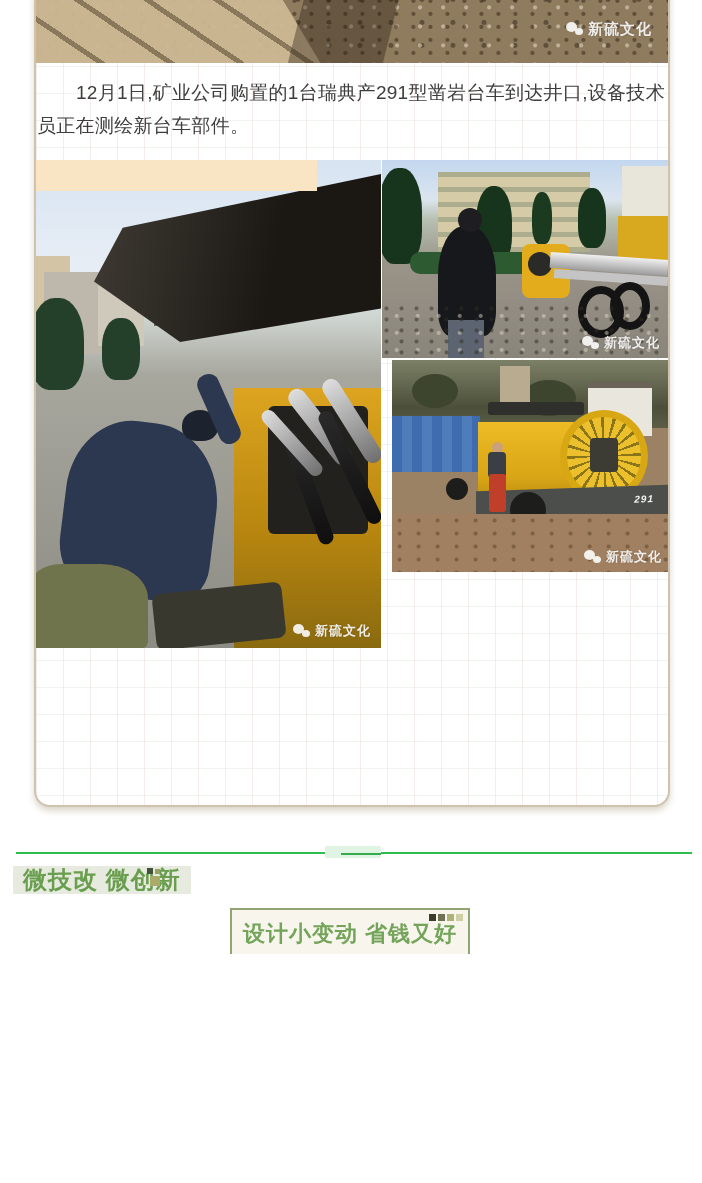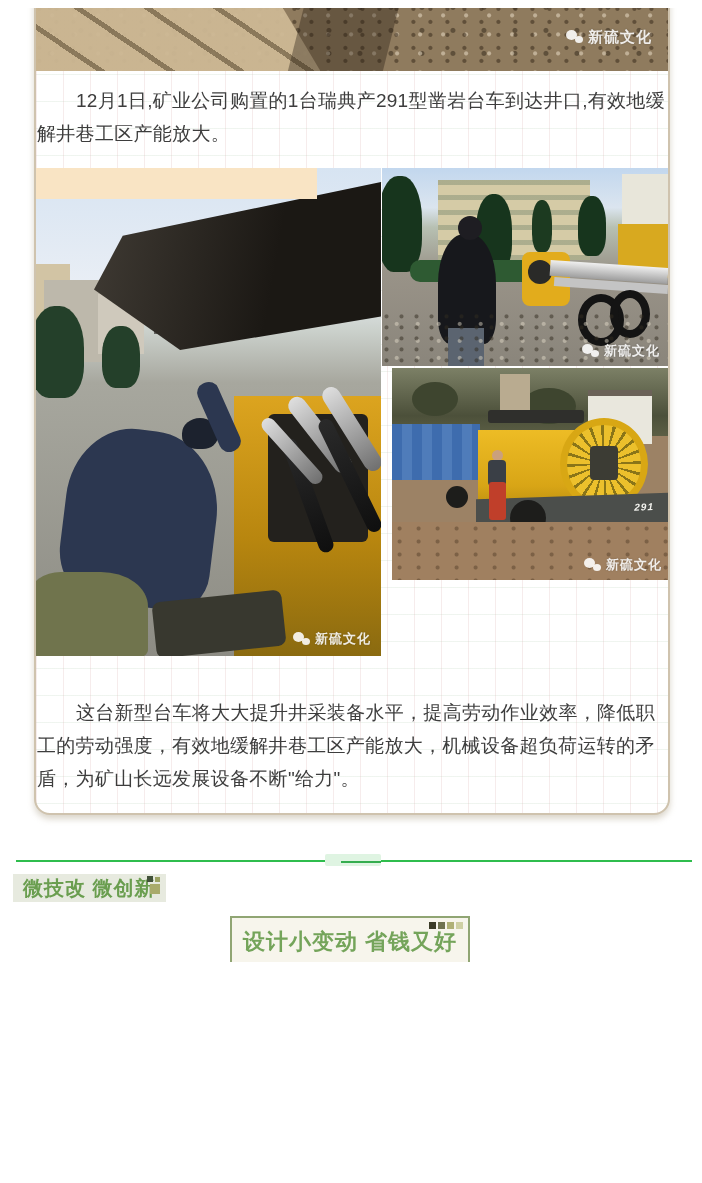--- a/index.html
+++ b/index.html
@@ -1,18 +1,18 @@
 <!DOCTYPE html>
 <html><head>
 <meta charset="utf-8">
 <style>
   html,body{margin:0;padding:0;background:#ffffff;}
   *{box-sizing:border-box;}
   .page{position:relative;width:702px;height:954px;overflow:hidden;background:#fff;
-        font-family:"Liberation Sans",sans-serif;margin-top:8px;}
+        font-family:"Liberation Sans",sans-serif;}
 
   
   .card{position:absolute;left:34px;width:636px;border:2px solid #cfc3ae;background-color:#fff;
         background-image:
           linear-gradient(to right, rgba(214,170,170,.22) 1px, transparent 1px),
           linear-gradient(to bottom, rgba(176,204,176,.20) 1px, transparent 1px);
         background-size:27px 27px;
         box-shadow:0 4px 6px rgba(176,165,140,.45);}
   .card1{top:-44px;height:851px;border-radius:16px;}
   .card2{top:1021px;height:170px;border-radius:16px 16px 0 0;box-shadow:none;}
@@ -126,21 +126,21 @@
       background-color:#a08060;
       background-image:radial-gradient(circle at 40% 50%, rgba(70,50,30,.4) 1.5px, transparent 2.5px);
       background-size:19px 13px;}
 
   
   .divider-line{position:absolute;left:16px;top:852px;width:676px;height:2px;background:#2fbd4d;}
   .divider-chip{position:absolute;left:325px;top:846px;width:56px;height:12px;background:#dff4e2;border-radius:2px;}
   .divider-mini{position:absolute;left:341px;top:853px;width:40px;height:2px;background:#35ad4f;}
 
   .badge{position:absolute;left:13px;top:866px;height:28px;line-height:28px;padding:0 10px;
-      background:#e7eadf;color:#6a9e4f;font-size:20px;font-weight:bold;letter-spacing:1px;}
+      background:#e7eadf;color:#6a9e4f;font-size:24px;font-weight:bold;letter-spacing:1px;}
   .pix{position:absolute;background:#8f9a5f;}
   .pix1{left:147px;top:868px;width:6px;height:6px;background:#42523a;}
   .pix2{left:155px;top:869px;width:5px;height:5px;background:#9aa263;}
   .pix3{left:150px;top:876px;width:10px;height:10px;background:#a9ab6b;}
 
   .title-box{position:absolute;left:230px;top:908px;width:240px;height:50px;border:2px solid #90a573;
       background:#f7f5ec;text-align:center;}
   .title-box .t{display:block;line-height:48px;color:#74a45a;font-size:22px;font-weight:bold;letter-spacing:1px;}
   .tb-squares{position:absolute;right:5px;top:4px;display:flex;gap:2px;}
   .tb-squares i{display:block;width:7px;height:7px;}
@@ -187,21 +187,21 @@
 
     <div class="photo-gravel">
       <div class="pavers"></div>
       <div class="wet-patch"></div>
       <div class="wm wm-lg" style="right:16px;top:62px;">
         <span class="wm-ic"></span>
         <span>新硫文化</span>
       </div>
     </div>
 
-    <div class="para para1">12月1日,矿业公司购置的1台瑞典产291型凿岩台车到达井口,有效地缓解井巷工区产能放大。</div>
+    <div class="para para1">12月1日,矿业公司购置的1台瑞典产291型凿岩台车到达井口,设备技术员正在测绘新台车部件。</div>
 
     <div class="collage">
       <div class="cream-strip"></div>
 
       <div class="cphoto p-left">
         <div class="bld" style="left:0;top:96px;width:34px;height:96px;background:#d2c4a4;"></div>
         <div class="bld" style="left:8px;top:112px;width:62px;height:82px;"></div>
         <div class="bld" style="left:62px;top:126px;width:46px;height:60px;background:#cfc9bc;"></div>
         <div class="lamp-pole" style="left:118px;top:94px;height:72px;"></div>
         <div class="tree" style="left:-6px;top:138px;width:54px;height:92px;"></div>
@@ -270,21 +270,20 @@
         <div class="man3-torso"></div>
         <div class="man3-overall"></div>
         <div class="dirt"></div>
         <div class="wm" style="right:6px;bottom:6px;">
           <span class="wm-ic"></span>
           <span>新硫文化</span>
         </div>
       </div>
     </div>
 
-    <div class="para para2">这台新型台车将大大提升井采装备水平，提高劳动作业效率，降低职工的劳动强度，有效地缓解井巷工区产能放大，机械设备超负荷运转的矛盾，为矿山长远发展设备不断"给力"。</div>
   </div>
 
   <div class="divider-line"></div>
   <div class="divider-chip"></div>
   <div class="divider-mini"></div>
 
   <div class="badge">微技改 微创新</div>
   <div class="pix pix1"></div>
   <div class="pix pix2"></div>
   <div class="pix pix3"></div>

